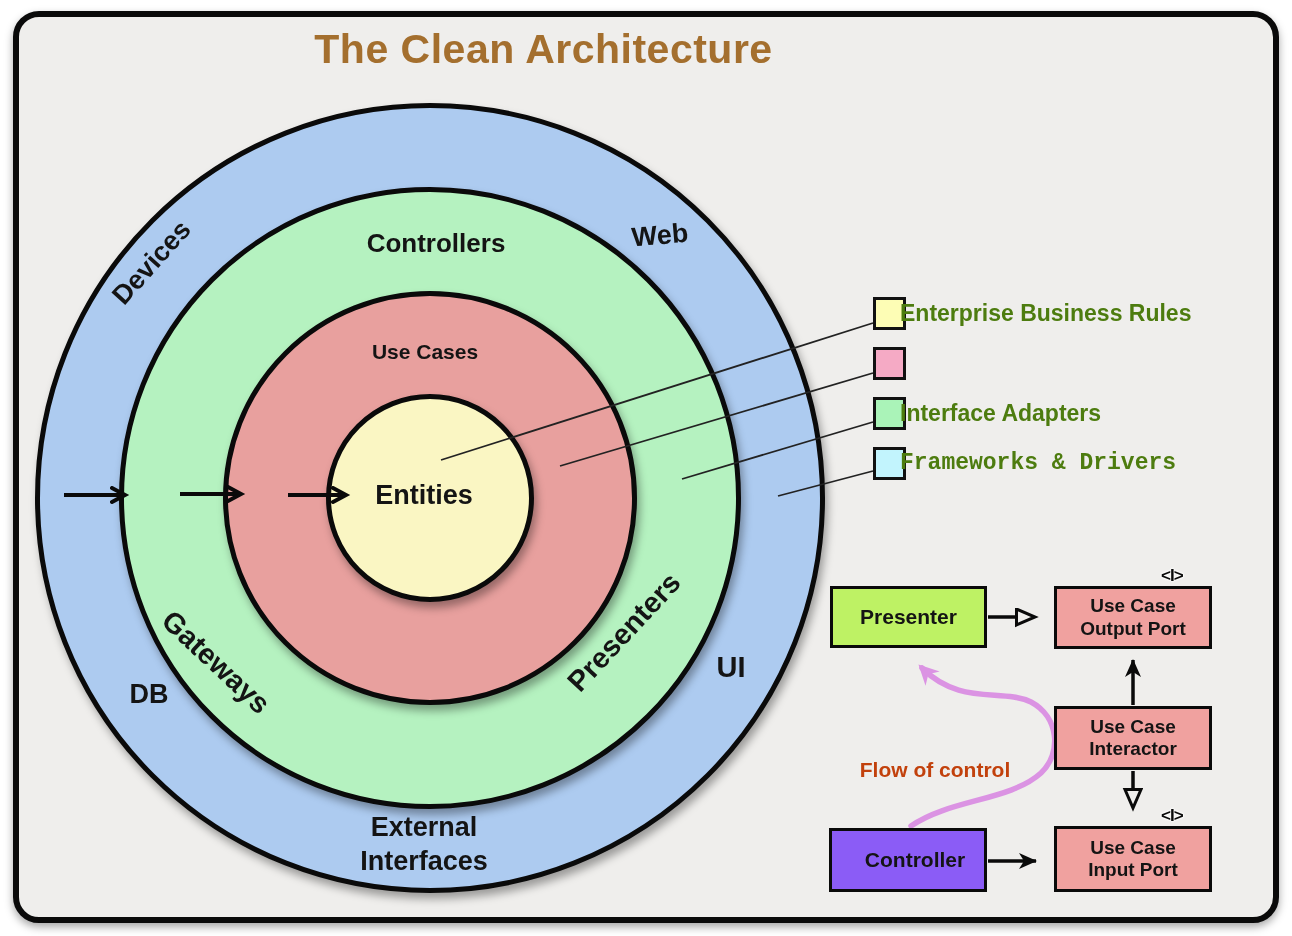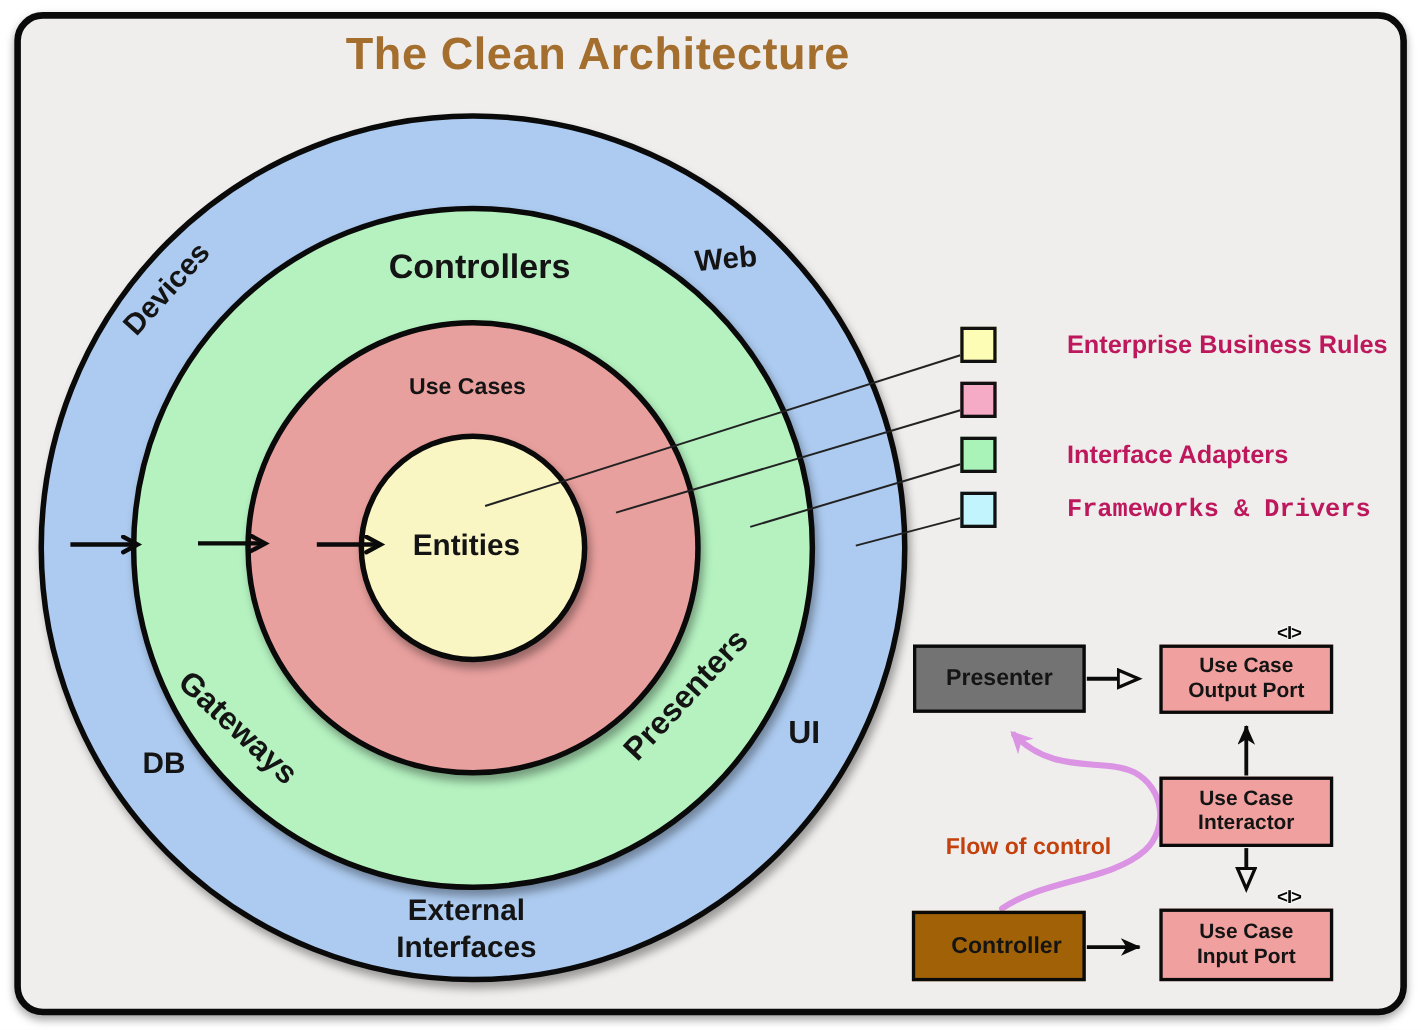--- a/index.html
+++ b/index.html
@@ -23,39 +23,39 @@
   #ring-green {left:119px;top:187px;width:622px;height:622px;}
   #ring-red   {left:223px;top:291px;width:414px;height:414px;}
   #ring-yellow{left:326px;top:394px;width:208px;height:208px;}
   .ring-label{
     position:absolute;font-weight:bold;color:#141414;
     transform:translate(-50%,-50%);white-space:pre-line;text-align:center;
     z-index:3;line-height:1.25;
   }
   #lbl-devices    {left:152px;top:263px;font-size:27px;transform:translate(-50%,-50%) rotate(-48deg);}
   #lbl-web        {left:660px;top:236px;font-size:27px;transform:translate(-50%,-50%) rotate(-5deg);}
-  #lbl-controllers{left:436px;top:243px;font-size:31px;}
+  #lbl-controllers{left:436px;top:243px;font-size:26px;}
   #lbl-usecases   {left:425px;top:352px;font-size:21px;}
   #lbl-entities   {left:424px;top:496px;font-size:27px;}
   #lbl-gateways   {left:216px;top:662px;font-size:29px;transform:translate(-50%,-50%) rotate(43deg);}
   #lbl-presenters {left:624px;top:632px;font-size:29px;transform:translate(-50%,-50%) rotate(-47deg);}
   #lbl-db         {left:127px;top:695px;font-size:27px;margin-left:22px;}
   #lbl-ui         {left:731px;top:667px;font-size:29px;}
   #lbl-external   {left:424px;top:845px;font-size:27px;}
   #title{
     position:absolute;left:0;top:26px;width:1087px;text-align:center;
     font-size:41px;font-weight:bold;letter-spacing:0.5px;z-index:3;
   }
   
   .legend-swatch{
     position:absolute;width:33px;height:33px;border:3px solid #111;
     box-sizing:border-box;z-index:4;
   }
   .legend-label{
-    position:absolute;left:970px;font-size:23px;font-weight:bold;color:#be185d;z-index:4;
+    position:absolute;left:900px;font-size:23px;font-weight:bold;color:#4d7c0f;z-index:4;
   }
   
   .fbox{
     position:absolute;border:3px solid #0a0a0a;box-sizing:border-box;
     display:flex;align-items:center;justify-content:center;text-align:center;
     font-weight:bold;color:#141414;z-index:4;white-space:pre-line;line-height:1.18;
   }
   #box-presenter {left:830px;top:586px;width:157px;height:62px;font-size:21px;}
   #box-output    {left:1054px;top:586px;width:158px;height:63px;font-size:19px;}
   #box-interactor{left:1054px;top:706px;width:158px;height:64px;font-size:19px;}
@@ -100,26 +100,26 @@
 Interfaces</div>
 
   <div class="legend-swatch" style="left: 873px; top: 297px; background-color: rgb(253, 253, 181);"></div>
   <div class="legend-swatch" style="left: 873px; top: 347px; background-color: rgb(245, 170, 197);"></div>
   <div class="legend-swatch" style="left: 873px; top: 397px; background-color: rgb(170, 243, 184);"></div>
   <div class="legend-swatch" style="left: 873px; top: 447px; background-color: rgb(194, 244, 253);"></div>
   <div class="legend-label" style="top:300px;">Enterprise Business Rules</div>
   <div class="legend-label" style="top:400px;">Interface Adapters</div>
   <div class="legend-label" style="top:450px;font-family:Liberation Mono, monospace;">Frameworks &amp; Drivers</div>
 
-  <div id="box-presenter" class="fbox" style="background-color: #737373;">Presenter</div>
+  <div id="box-presenter" class="fbox" style="background-color: #bef264;">Presenter</div>
   <div id="box-output" class="fbox" style="background-color: rgb(240, 161, 159);">Use Case
 Output Port</div>
   <div id="box-interactor" class="fbox" style="background-color: rgb(240, 161, 159);">Use Case
 Interactor</div>
-  <div id="box-controller" class="fbox" style="background-color: #a16207; padding-left: 14px;">Controller</div>
+  <div id="box-controller" class="fbox" style="background-color: #8b5cf6; padding-left: 14px;">Controller</div>
   <div id="box-input" class="fbox" style="background-color: rgb(240, 161, 159);">Use Case
 Input Port</div>
 
   <div id="imarker-output" class="imarker">&lt;I&gt;</div>
   <div id="imarker-input" class="imarker">&lt;I&gt;</div>
 
   <div id="flow-label" style="color: #c2410c;">Flow of control</div>
 
   <svg id="overlay" xmlns="http://www.w3.org/2000/svg">
     <defs>

